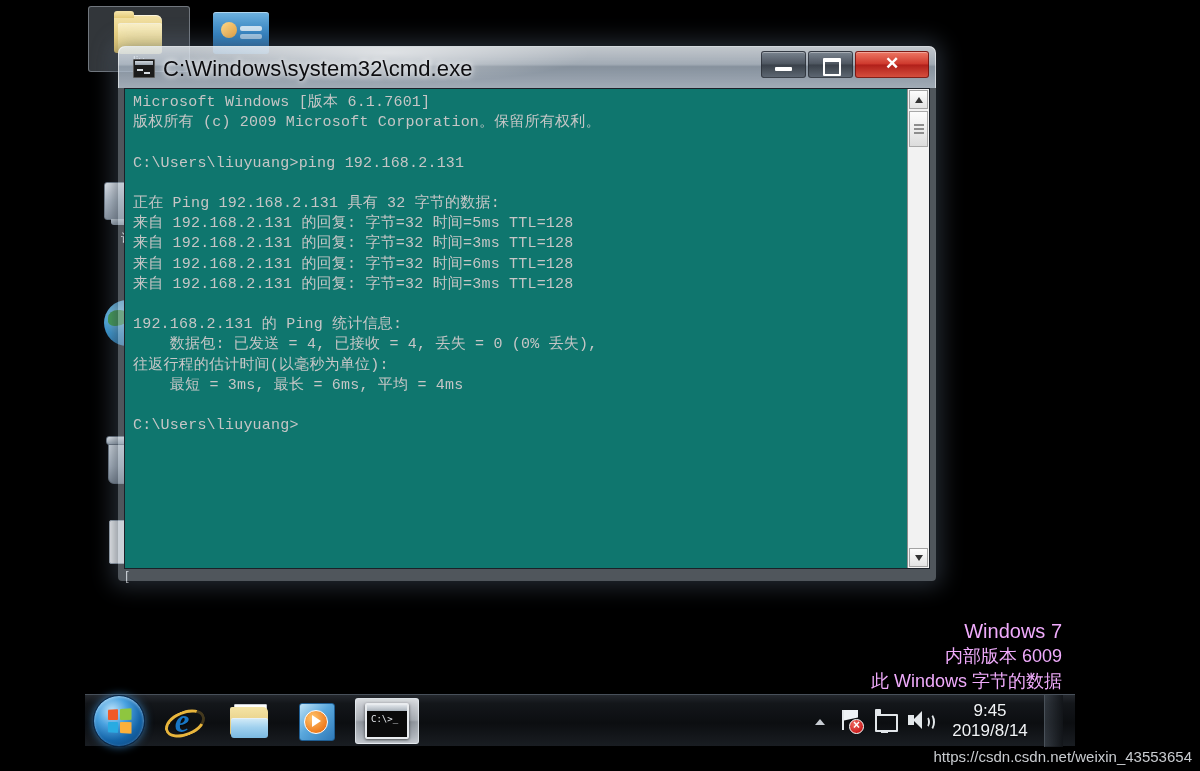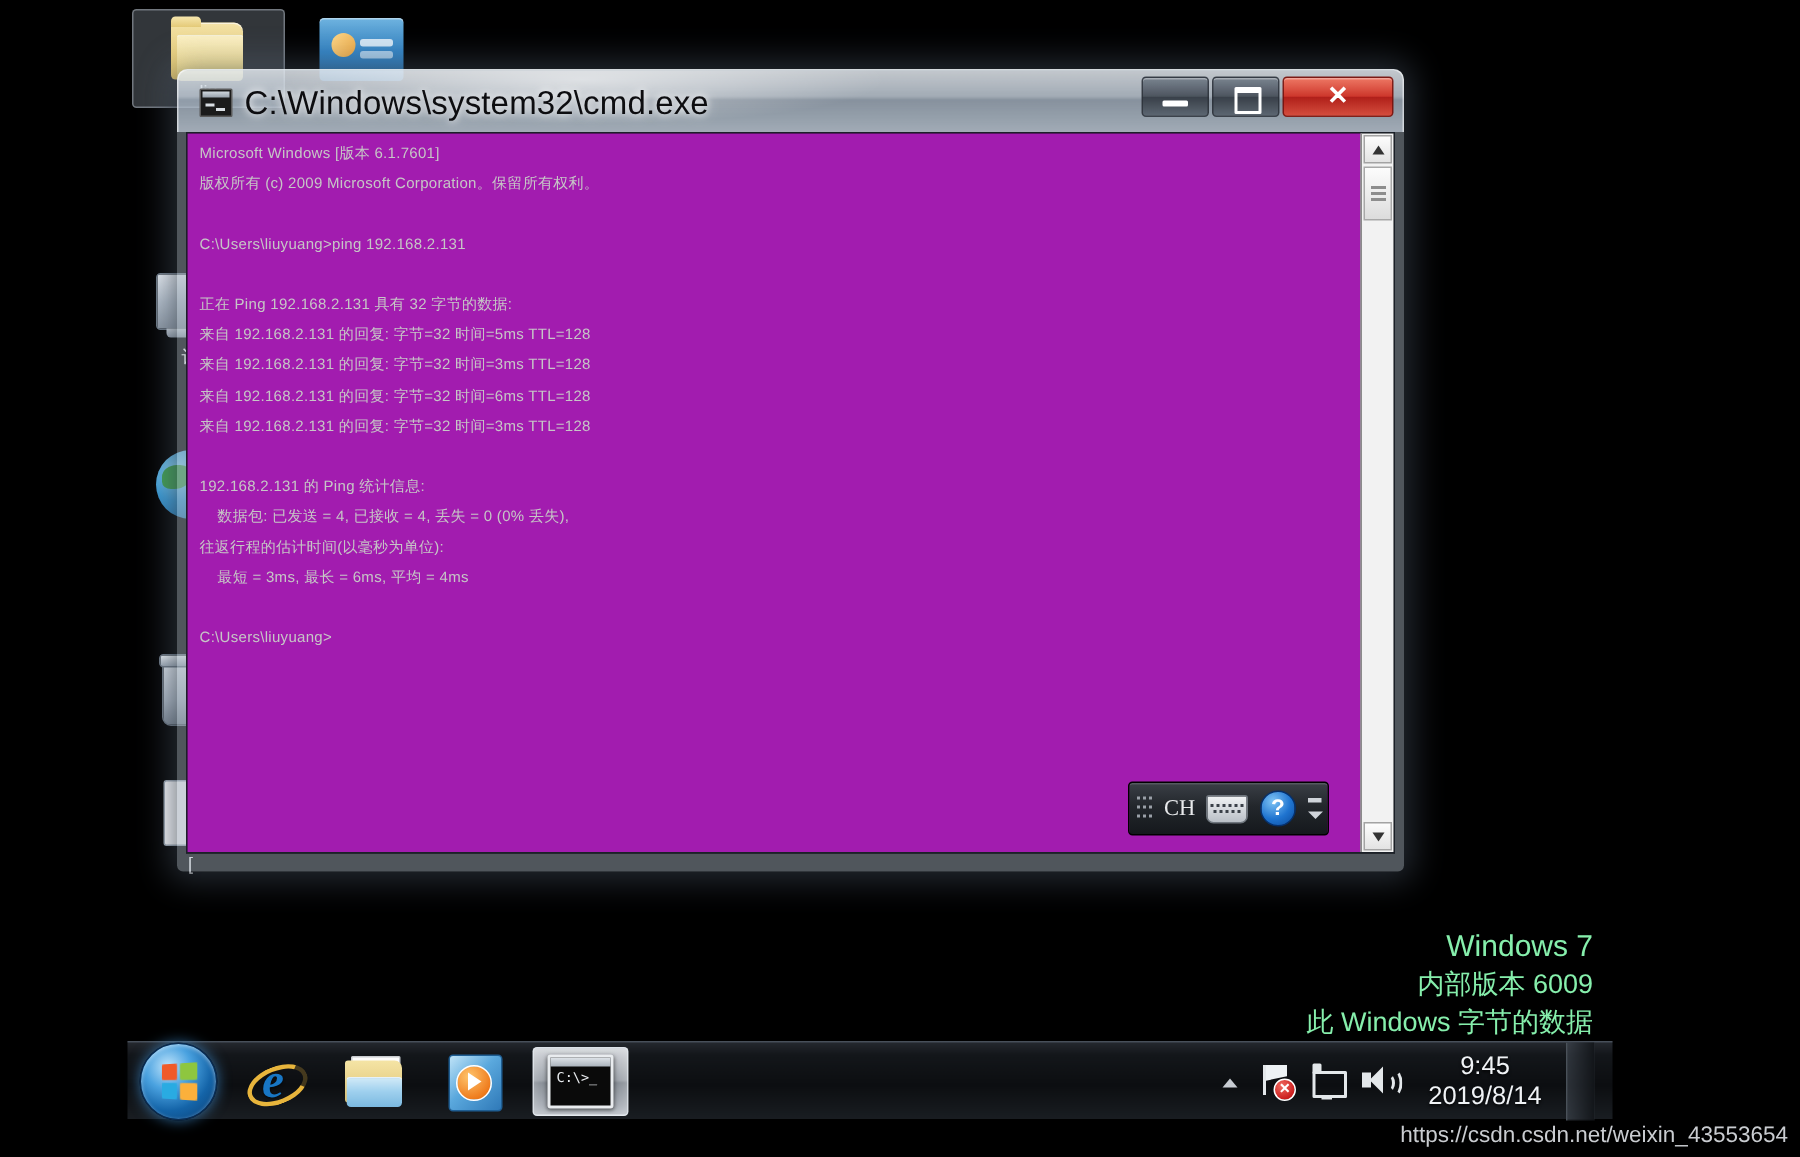--- a/index.html
+++ b/index.html
@@ -311,24 +311,24 @@
     position: relative;
     margin: 0 6px 6px 6px;
     height: 481px;
     background: #000;
     border: 1px solid rgba(30,36,44,0.9);
     box-sizing: border-box;
     display: flex;
   }
   #cmd-console {
     flex: 1;
-    background: #a21caf;
+    background: #0f766e;
     color: #c6c6c6;
-    font-family: Liberation Sans, sans-serif;
-    font-size: 10px;
+    font-family: Liberation Mono, monospace;
+    font-size: 15px;
     line-height: 20.2px;
     padding: 4px 0 0 8px;
     white-space: pre;
     overflow: hidden;
     letter-spacing: 0.2px;
   }
 
   
   #cmd-scrollbar {
     width: 22px;
@@ -457,21 +457,21 @@
     border-left: 5px solid transparent;
     border-right: 5px solid transparent;
     border-top: 5px solid #cfd4da;
   }
 
   
   #watermark {
     position: absolute;
     right: 138px; top: 618px;
     text-align: right;
-    color: #86efac;
+    color: #f0abfc;
     text-shadow: 0 1px 2px #000;
   }
   #wm-line1 { font-size: 20px; line-height: 26px; }
   #wm-line2 { font-size: 18px; line-height: 25px; }
   #wm-line3 { font-size: 18px; line-height: 25px; }
 
   
   #wmp-tooltip {
     position: absolute;
     left: 251px; top: 665px;
@@ -872,30 +872,20 @@
           <span class="sb-arrow"></span>
         </div>
         <div id="sb-thumb"></div>
         <div class="sb-btn down">
           <span class="sb-arrow"></span>
         </div>
       </div>
     </div>
   </div>
 
-  <div id="ime-bar">
-    <div id="ime-grip"></div>
-    <div id="ime-lang">CH</div>
-    <div id="ime-keyboard"></div>
-    <div id="ime-help">?</div>
-    <div id="ime-arrows">
-      <span class="bar"></span>
-      <span class="dn"></span>
-    </div>
-  </div>
 
   <div id="watermark">
     <div id="wm-line1">Windows 7</div>
     <div id="wm-line2">内部版本 6009</div>
     <div id="wm-line3">此 Windows 字节的数据</div>
   </div>
 
 
   <div id="taskbar">
 

